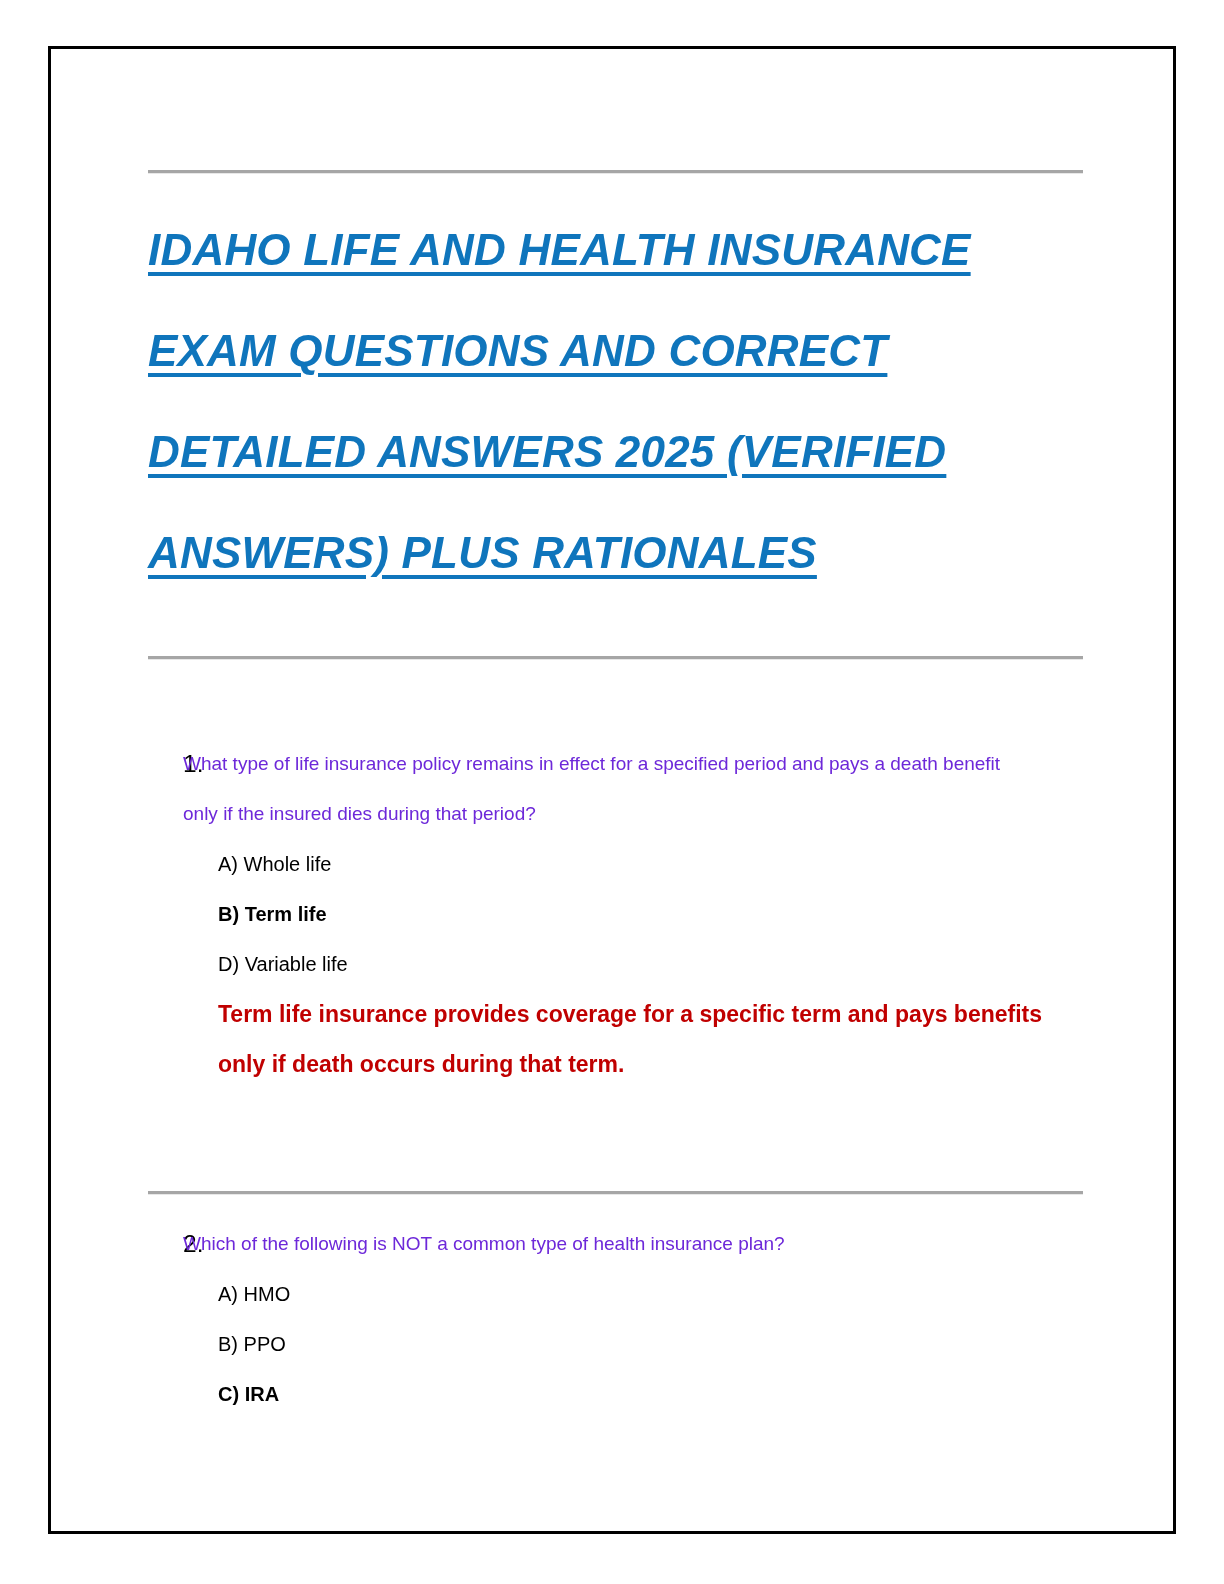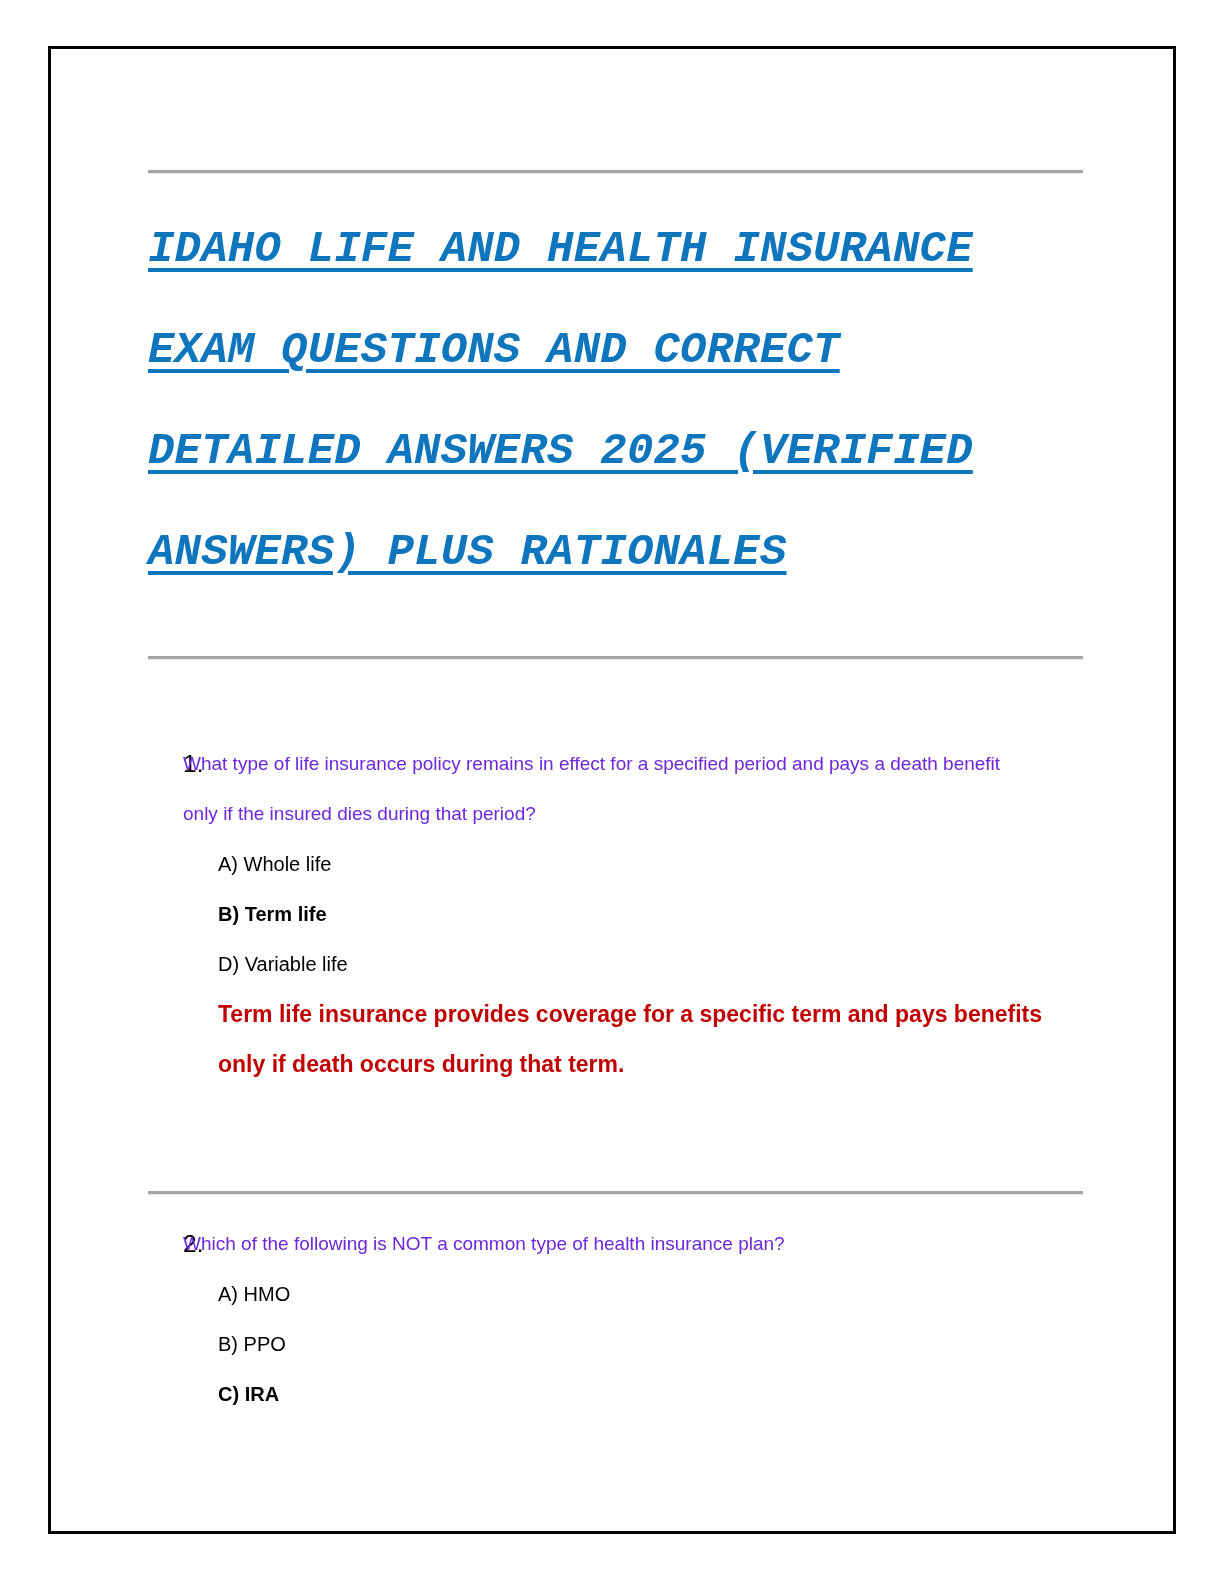--- a/index.html
+++ b/index.html
@@ -54,21 +54,21 @@
   .rule-top    { position: absolute; top: 121px; }
   .rule-mid    { position: absolute; top: 607px; }
   .rule-q1q2   { position: absolute; top: 1142px; }
 
   
   .doc-title {
     position: absolute;
     top: 150px;
     width: 880px;
     margin: 0;
-    font-family: Liberation Mono, monospace;
+    font-family: Liberation Sans, sans-serif;
     font-size: 44px;
     font-weight: bold;
     font-style: italic;
     line-height: 101px;
     color: #0f75bc;
     letter-spacing: 0.2px;
   }
   .doc-title .tline {
     display: block;
   }

